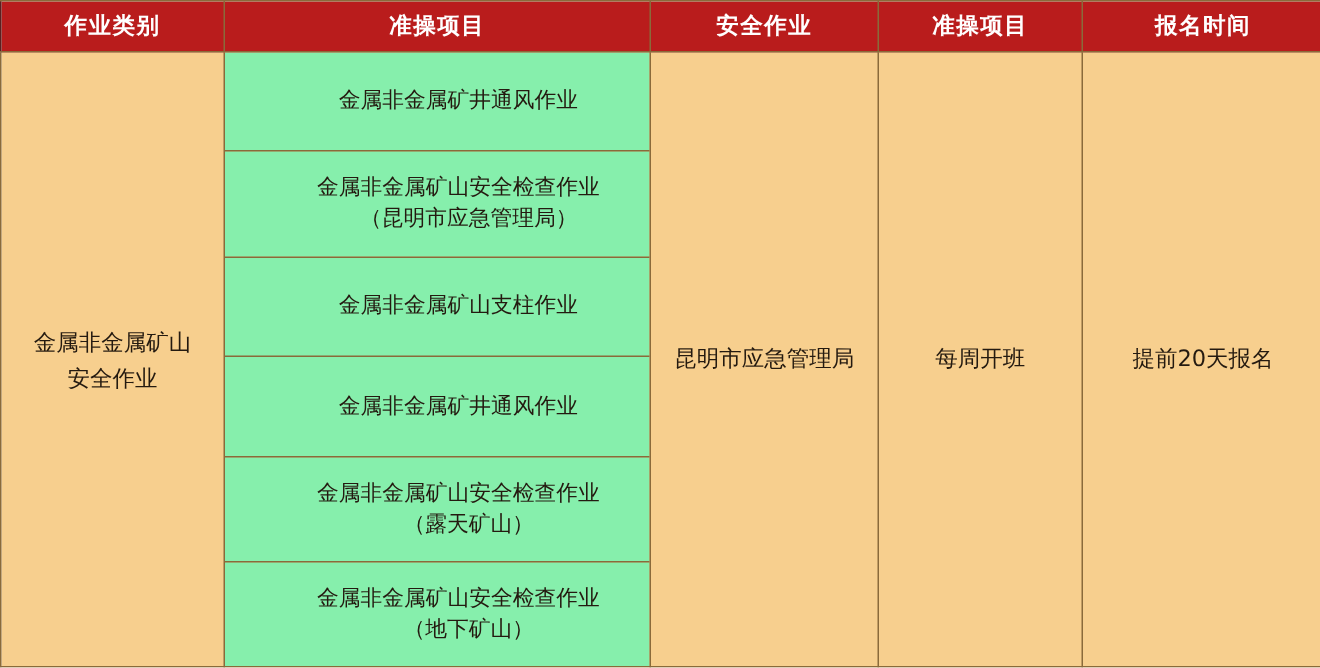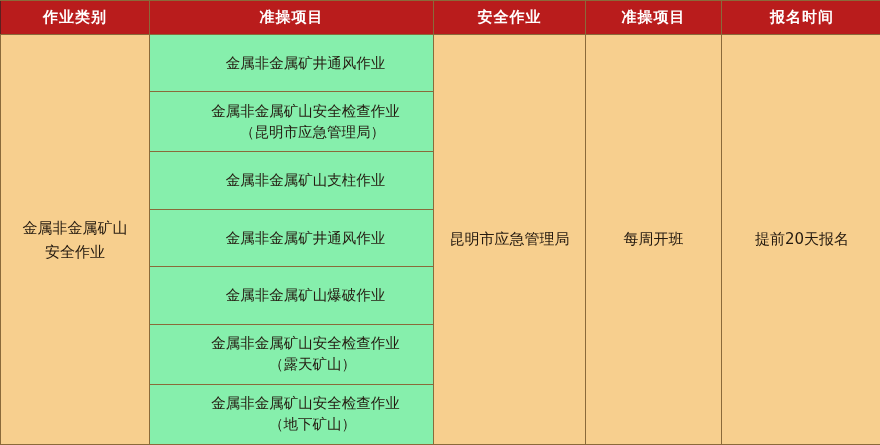--- a/index.html
+++ b/index.html
@@ -117,25 +117,20 @@
                 <span>金属非金属矿山支柱作业</span>
               </td>
             </tr>
             <tr>
               <td class="item">
                 <span>金属非金属矿井通风作业</span>
               </td>
             </tr>
             <tr>
               <td class="item">
-                <span>金属非金属矿山爆破作业</span>
-              </td>
-            </tr>
-            <tr>
-              <td class="item">
                 <span>金属非金属矿山安全检查作业</span>
                 <span class="line2">（露天矿山）</span>
               </td>
             </tr>
             <tr>
               <td class="item">
                 <span>金属非金属矿山安全检查作业</span>
                 <span class="line2">（地下矿山）</span>
               </td>
             </tr>

